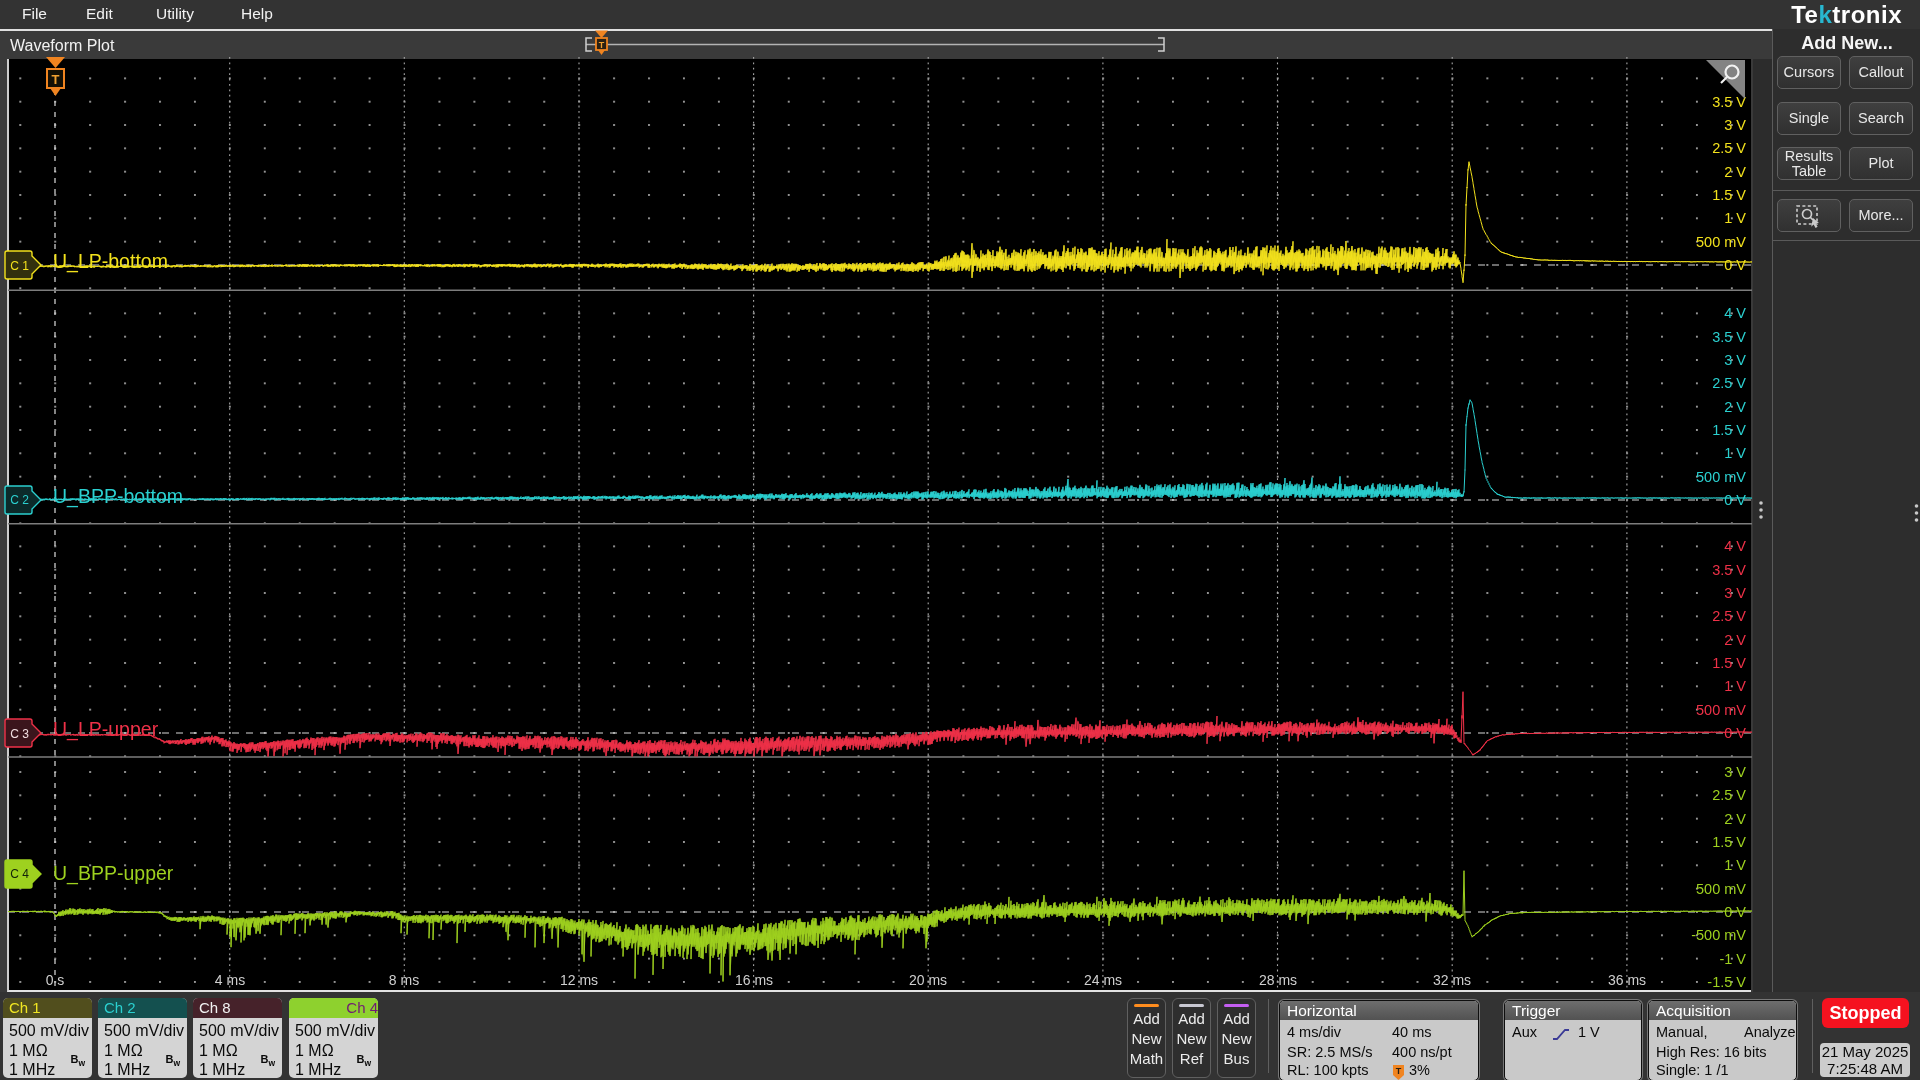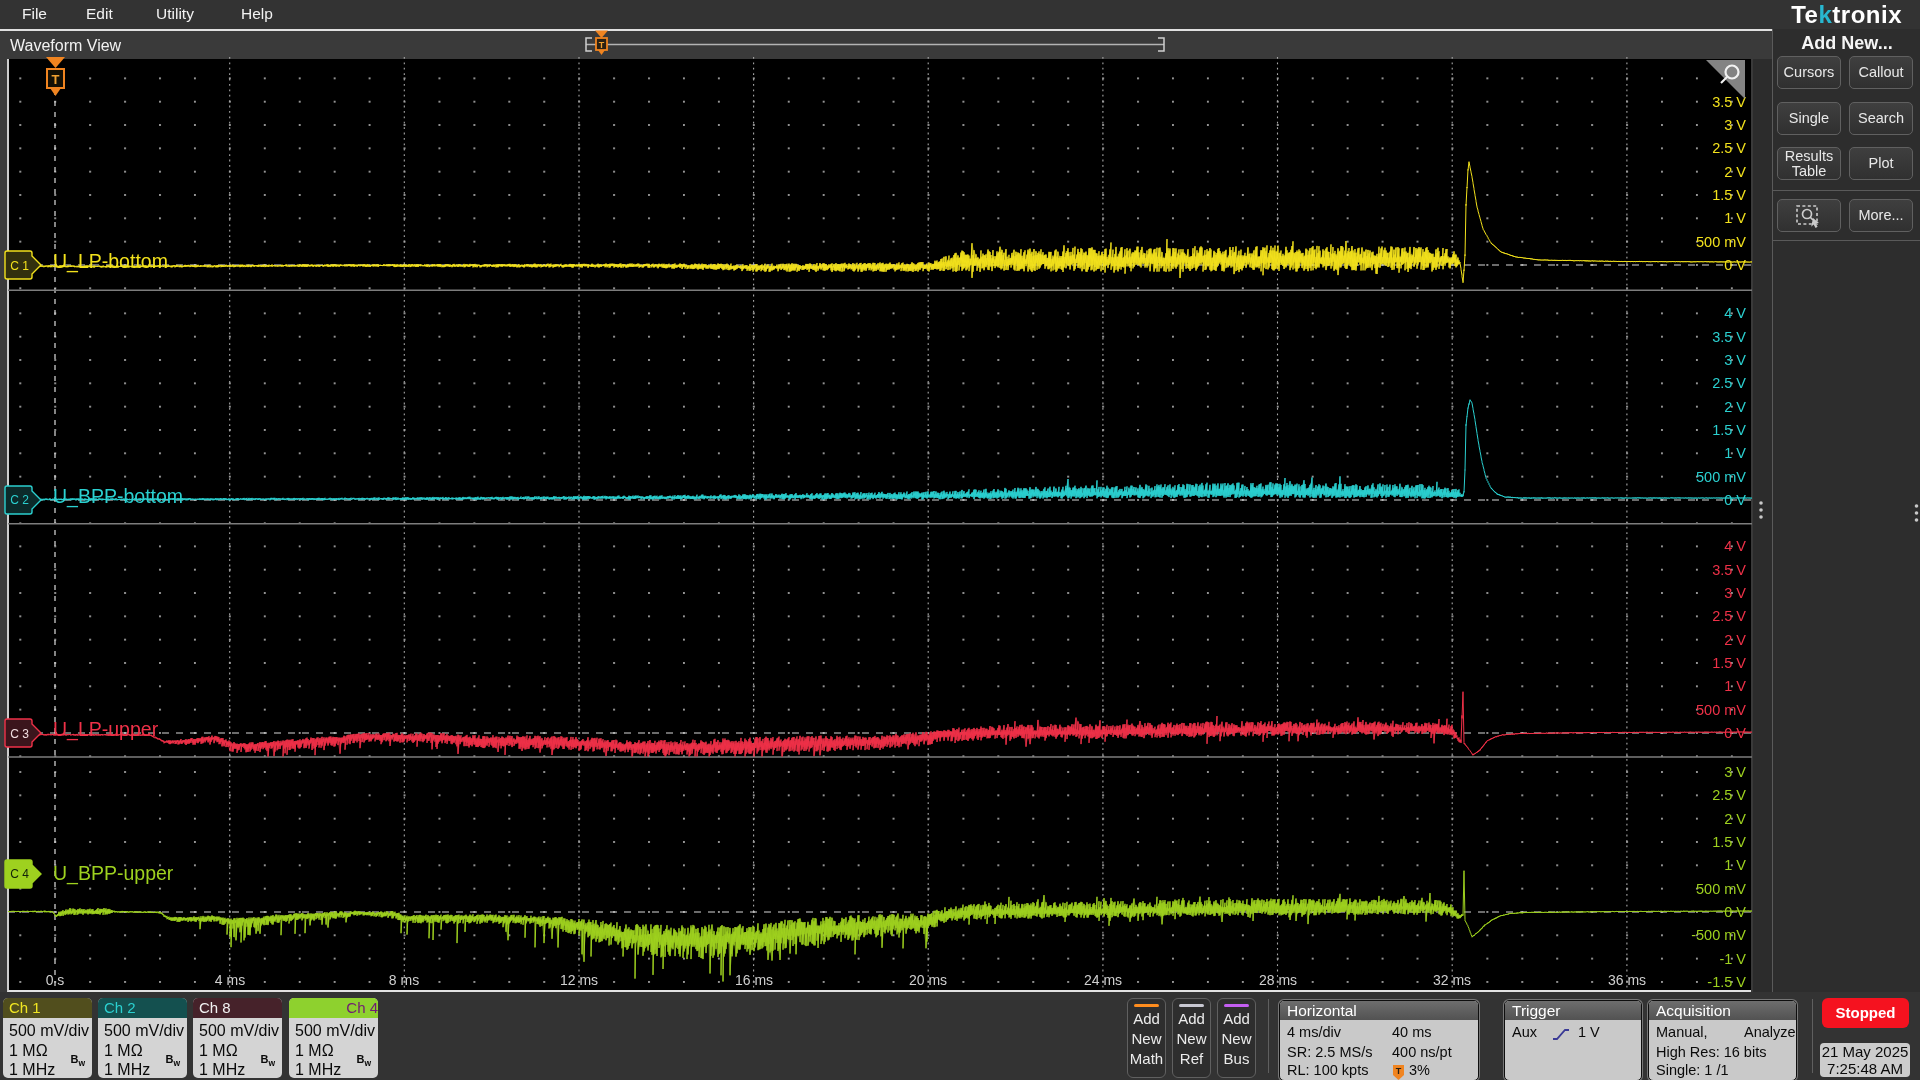--- a/index.html
+++ b/index.html
@@ -20,33 +20,33 @@
 .chhead { height:20px; font-size:15px; padding-left:6px; line-height:20px; }
 .chbody { padding:3px 0 0 6px; font-size:16px; color:#0a0a0a; line-height:19.5px; position:relative; height:60px; }
 .bw { position:absolute; right:7px; bottom:4px; font-size:11px; font-weight:bold; color:#0a0a0a; }
 .bw sub { font-size:8.5px; }
 .anbtn { position:absolute; top:6px; width:39px; height:80px; background:#2e2e2e; border:1px solid #606060; border-radius:6px; color:#ececec; font-size:15px; text-align:center; line-height:20px; padding-top:10px; }
 .anbtn .tl { position:absolute; left:6px; right:6px; top:5px; height:3px; border-radius:2px; }
 .infopanel { position:absolute; top:8px; height:77px; background:#c9c9c9; border-radius:5px; overflow:hidden; border:1px solid #0e0e0e; box-shadow:0 0 0 1px #777; }
 .iphead { height:19px; background:linear-gradient(#6e6e6e,#525252); color:#ffffff; font-size:15.5px; padding-left:7px; line-height:19px; }
 .ipbody { position:relative; font-size:14.5px; color:#0a0a0a; height:56px; }
 .vdiv { position:absolute; top:7px; width:1px; height:74px; background:#5f5f5f; }
-#stopped { position:absolute; left:1822px; top:6px; width:87px; height:30px; background:#f5121f; border-radius:6px; color:#ffffff; font-weight:bold; font-size:15px; text-align:center; line-height:30px; }
+#stopped { position:absolute; left:1822px; top:6px; width:87px; height:30px; background:#f5121f; border-radius:6px; color:#ffffff; font-weight:bold; font-size:18px; text-align:center; line-height:30px; }
 #datetime { position:absolute; left:1820px; top:51px; width:90px; height:34px; background:#cccccc; border-radius:4px; color:#0a0a0a; font-size:15px; text-align:center; line-height:16.5px; padding-top:1px; }
 </style></head>
 <body>
 <div id="menubar">
   <span style="left:22px">File</span>
     <span style="left:86px">Edit</span>
   <span style="left:156px">Utility</span>
     <span style="left:241px">Help</span>
   <div id="logo">Te<i>k</i>tronix</div>
 </div>
 <div id="wvwin">
-  <div id="wvtitle">Waveform View</div>
+  <div id="wvtitle">Waveform Plot</div>
   <div id="scrollstrip"></div>
   <div id="plot"></div>
 </div>
 <div id="rpanel">
   <div class="addnew">Add New...</div>
   <div class="pbtn" style="left:4px; top:27px;">Cursors</div>
   <div class="pbtn" style="left:76px; top:27px;">Callout</div>
   <div class="pbtn" style="left:4px; top:73px;">Single</div>
   <div class="pbtn" style="left:76px; top:73px;">Search</div>
   <div class="pbtn" style="left:4px; top:118px;">Results<br>Table</div>

